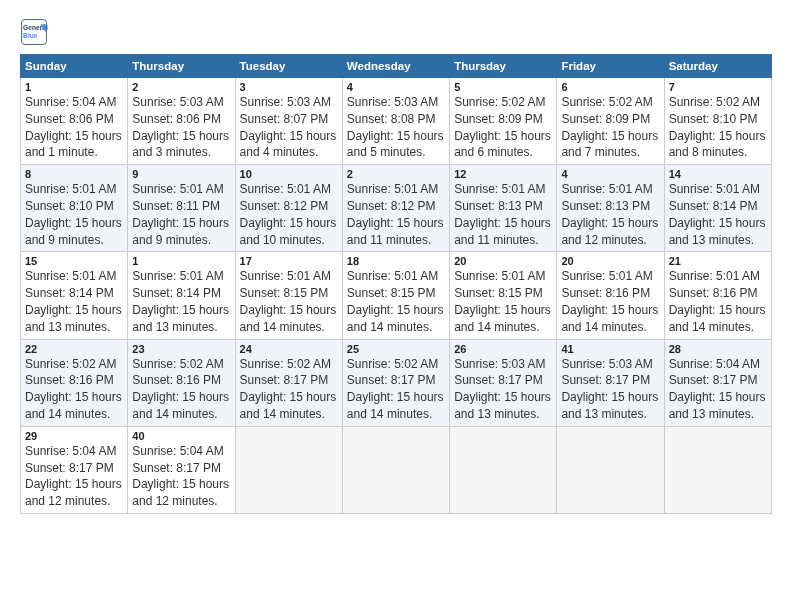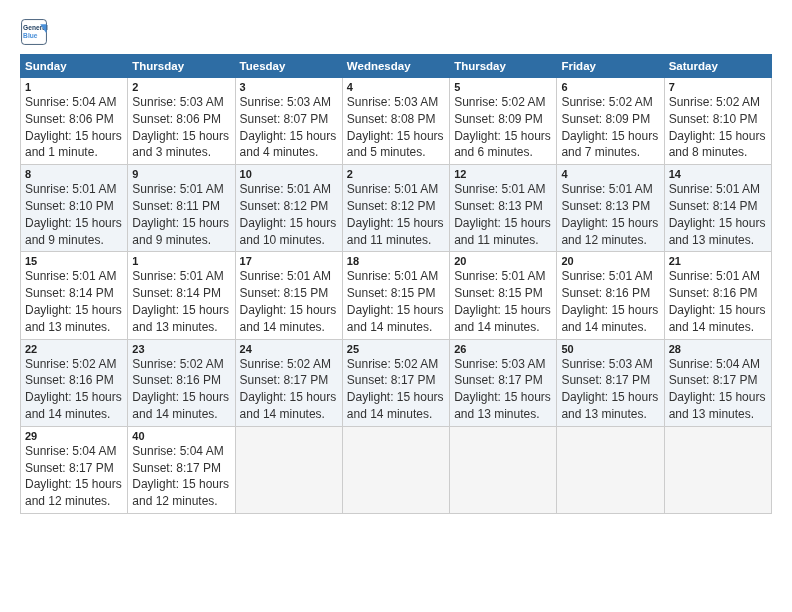--- a/index.html
+++ b/index.html
@@ -171,21 +171,21 @@
           <td><span class="day-num">22</span>
 <span class="day-info">Sunrise: 5:02 AM<br>Sunset: 8:16 PM<br>Daylight: 15 hours and 14 minutes.</span></td>
           <td><span class="day-num">23</span>
 <span class="day-info">Sunrise: 5:02 AM<br>Sunset: 8:16 PM<br>Daylight: 15 hours and 14 minutes.</span></td>
           <td><span class="day-num">24</span>
 <span class="day-info">Sunrise: 5:02 AM<br>Sunset: 8:17 PM<br>Daylight: 15 hours and 14 minutes.</span></td>
           <td><span class="day-num">25</span>
 <span class="day-info">Sunrise: 5:02 AM<br>Sunset: 8:17 PM<br>Daylight: 15 hours and 14 minutes.</span></td>
           <td><span class="day-num">26</span>
 <span class="day-info">Sunrise: 5:03 AM<br>Sunset: 8:17 PM<br>Daylight: 15 hours and 13 minutes.</span></td>
-          <td><span class="day-num">50</span>
+          <td><span class="day-num">41</span>
 <span class="day-info">Sunrise: 5:03 AM<br>Sunset: 8:17 PM<br>Daylight: 15 hours and 13 minutes.</span></td>
           <td><span class="day-num">28</span>
 <span class="day-info">Sunrise: 5:04 AM<br>Sunset: 8:17 PM<br>Daylight: 15 hours and 13 minutes.</span></td>
         </tr>
         <tr>
           <td><span class="day-num">29</span>
 <span class="day-info">Sunrise: 5:04 AM<br>Sunset: 8:17 PM<br>Daylight: 15 hours and 12 minutes.</span></td>
           <td><span class="day-num">40</span>
 <span class="day-info">Sunrise: 5:04 AM<br>Sunset: 8:17 PM<br>Daylight: 15 hours and 12 minutes.</span></td>
           <td class="empty"></td>

